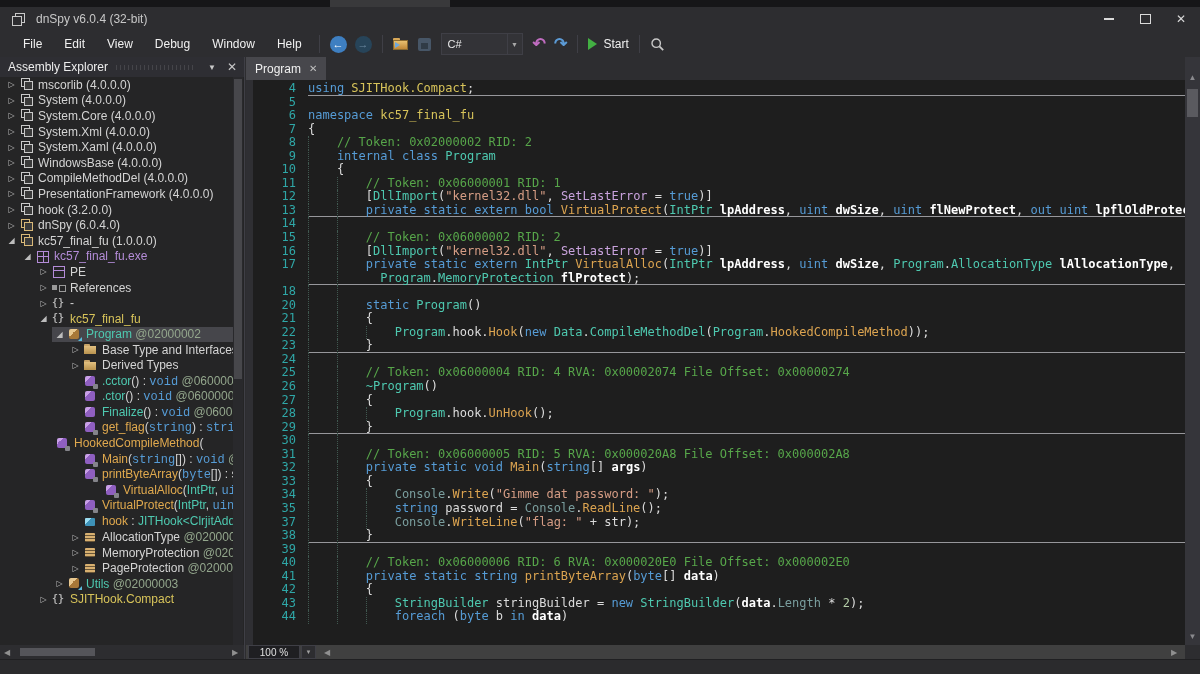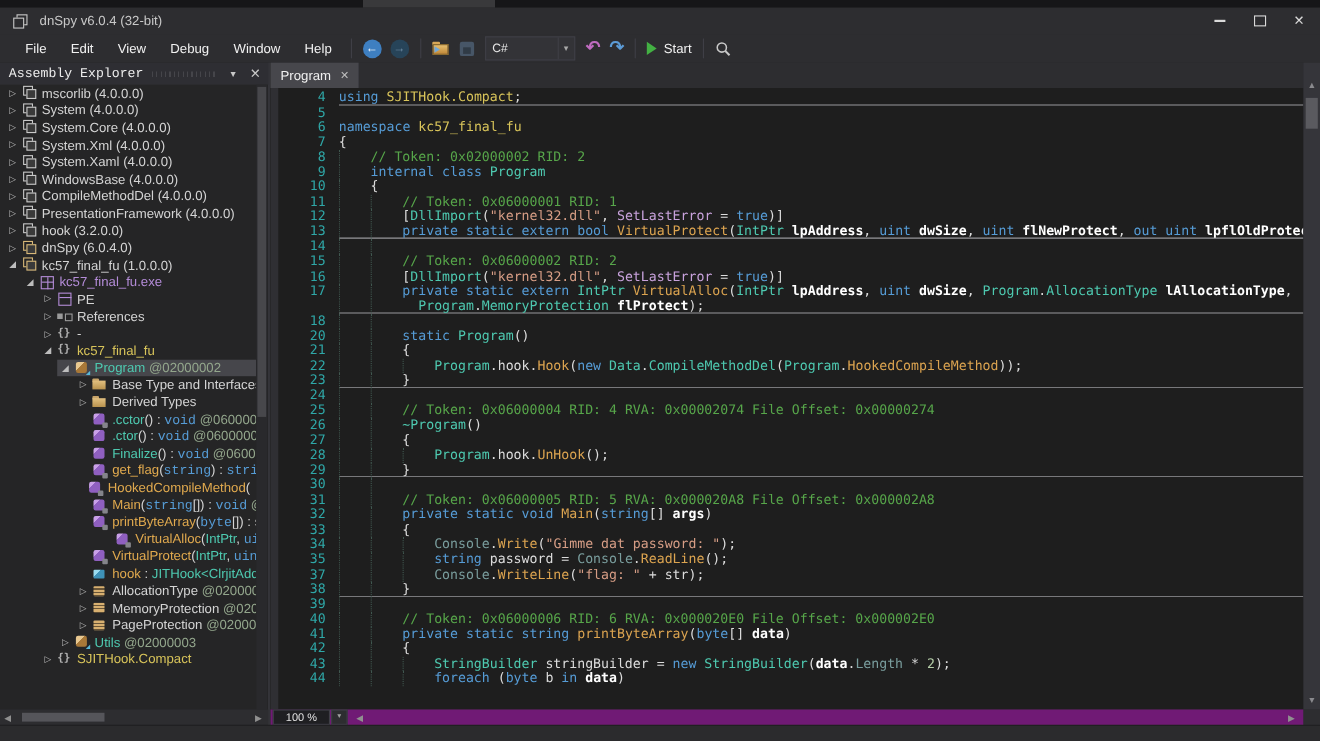--- a/index.html
+++ b/index.html
@@ -43,21 +43,21 @@
   .undo-glyph{font-size:16px;font-weight:bold;color:#C06CC0;line-height:1;}
   .redo-glyph{font-size:16px;font-weight:bold;color:#5C9BD6;line-height:1;}
   .play-tri{width:0;height:0;border-top:6px solid transparent;border-bottom:6px solid transparent;border-left:9px solid #43B043;margin-right:6px;}
   .start-label{font-size:12px;color:#F1F1F1;}
   .search-svg{display:block;}
   
   .main{position:absolute;left:0;top:57px;width:1200px;height:602px;}
   
   .sidebar{position:absolute;left:0;top:0;width:245px;height:602px;background:#252526;border-right:1px solid #3F3F46;box-sizing:border-box;}
   .ae-header{position:absolute;left:0;top:0;width:100%;height:20px;background:#2E2E33;display:flex;align-items:center;}
-  .ae-title{font-size:12px;color:#EDEDED;margin-left:8px;white-space:nowrap;font-family:Liberation Mono, monospace;}
+  .ae-title{font-size:12px;color:#EDEDED;margin-left:8px;white-space:nowrap;}
   .ae-grip{flex:1;height:5px;margin:0 8px;background:repeating-linear-gradient(90deg,#45454A 0 1px,transparent 1px 4px);}
   .ae-btn{width:16px;height:16px;display:flex;align-items:center;justify-content:center;color:#C8C8C8;flex:none;margin-right:4px;}
   .ae-caret{font-size:8px;}
   .ae-close{font-size:12px;}
   .tree{position:absolute;left:0;top:20px;width:233px;height:568px;overflow:hidden;}
   .trow{height:15.6px;display:flex;align-items:center;font-size:12px;white-space:nowrap;}
   .rowc{display:flex;align-items:center;flex:1;height:100%;overflow:hidden;}
   .trow.sel .rowc{background:#46464B;}
   .exp{width:15px;flex:none;text-align:center;font-size:8px;color:#BDBDBD;}
   .tlabel{white-space:pre;}
@@ -100,21 +100,21 @@
   .ln{width:50px;padding-right:12px;text-align:right;color:var(--lnum);flex:none;}
   .ct{flex:1;position:relative;white-space:pre;overflow:hidden;}
   .ct.sep{box-shadow:inset 0 -1px 0 #97979B;}
   .ind{display:inline-block;width:4ch;height:13.55px;vertical-align:top;border-left:1px dotted #405850;box-sizing:border-box;}
   .kw{color:var(--kw);} .ty{color:var(--ty);} .mu{color:var(--mu);} .m{color:var(--m);}
   .com{color:var(--com);} .str{color:var(--str);} .num{color:var(--num);} .pl{color:var(--pl);}
   .pn{color:var(--pn);font-weight:bold;} .ns{color:var(--ns);} .prop{color:var(--prop);}
   .tw{color:var(--tw);} .tt{color:var(--tt);} .tb{color:var(--tb);font-family:Liberation Mono, monospace;} .to{color:var(--to);}
   .tk{color:var(--tk);} .tn{color:var(--tn);} .tm{color:var(--tm);}
   
-  .code-bottombar{position:absolute;left:0;bottom:0;right:15px;height:14px;background:#701a75;display:flex;align-items:center;}
+  .code-bottombar{position:absolute;left:0;bottom:0;right:15px;height:14px;background:#404040;display:flex;align-items:center;}
   .zoom-combo{width:50px;height:12px;margin-left:2px;background:#1F1F22;border:1px solid #3F3F46;color:#E0E0E0;
               font-size:10px;display:flex;align-items:center;justify-content:center;flex:none;}
   .zoom-drop{width:13px;height:12px;margin-left:1px;background:#2D2D30;border:1px solid #3F3F46;color:#A0A0A0;
              font-size:6px;display:flex;align-items:center;justify-content:center;flex:none;}
   .code-hscroll{flex:1;height:14px;position:relative;}
   .code-hscroll .la{position:absolute;left:4px;top:3px;}
   .code-hscroll .ra{position:absolute;right:4px;top:3px;}
   .v-scroll-right{position:absolute;right:0;top:0;width:15px;height:588px;background:#35353A;}
   .v-scroll-right .up{position:absolute;left:0;top:16px;width:15px;text-align:center;font-size:8px;color:#8A8A8E;}
   .v-scroll-right .down{position:absolute;left:0;bottom:4px;width:15px;text-align:center;font-size:8px;color:#8A8A8E;}
@@ -363,21 +363,21 @@
               <span class="tlabel"><span class="tt">Finalize</span><span class="tw">() : </span><span class="tb">void</span><span class="tk"> @0600000</span></span>
             </span>
           </div>
           <div class="trow" style="padding-left: 68px;">
             <span class="rowc">
               <span class="exp"></span>
               <span class="ico ico-meth"></span>
               <span class="tlabel"><span class="to">get_flag</span><span class="tw">(</span><span class="tb">string</span><span class="tw">) : </span><span class="tb">string</span><span class="tk"> @</span></span>
             </span>
           </div>
-          <div class="trow" style="padding-left: 64px;">
+          <div class="trow" style="padding-left: 40px;">
             <span class="rowc">
               <span class="exp"></span>
               <span class="ico ico-meth"></span>
               <span class="tlabel"><span class="to">HookedCompileMethod</span><span class="tw">(</span></span>
             </span>
           </div>
           <div class="trow" style="padding-left: 68px;">
             <span class="rowc">
               <span class="exp"></span>
               <span class="ico ico-meth"></span>

